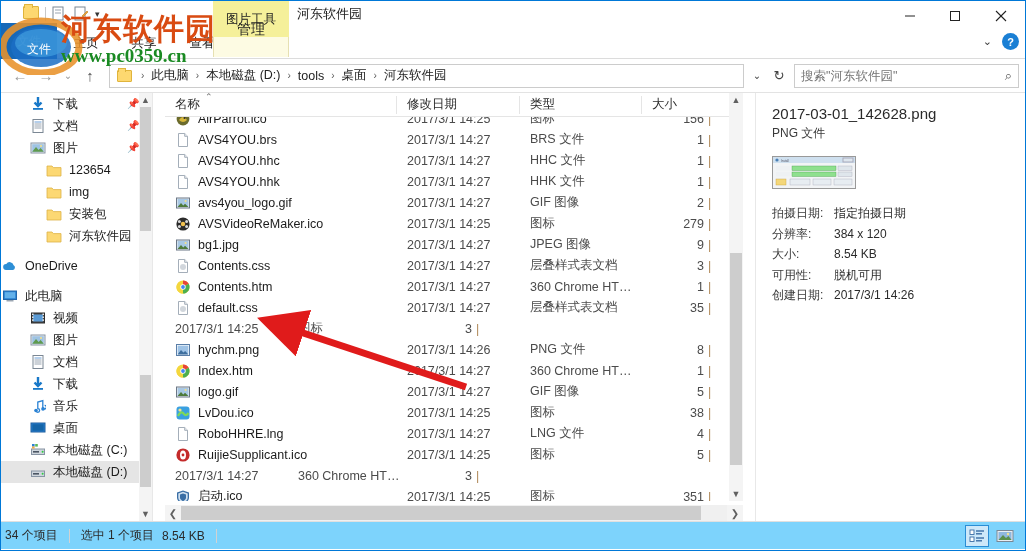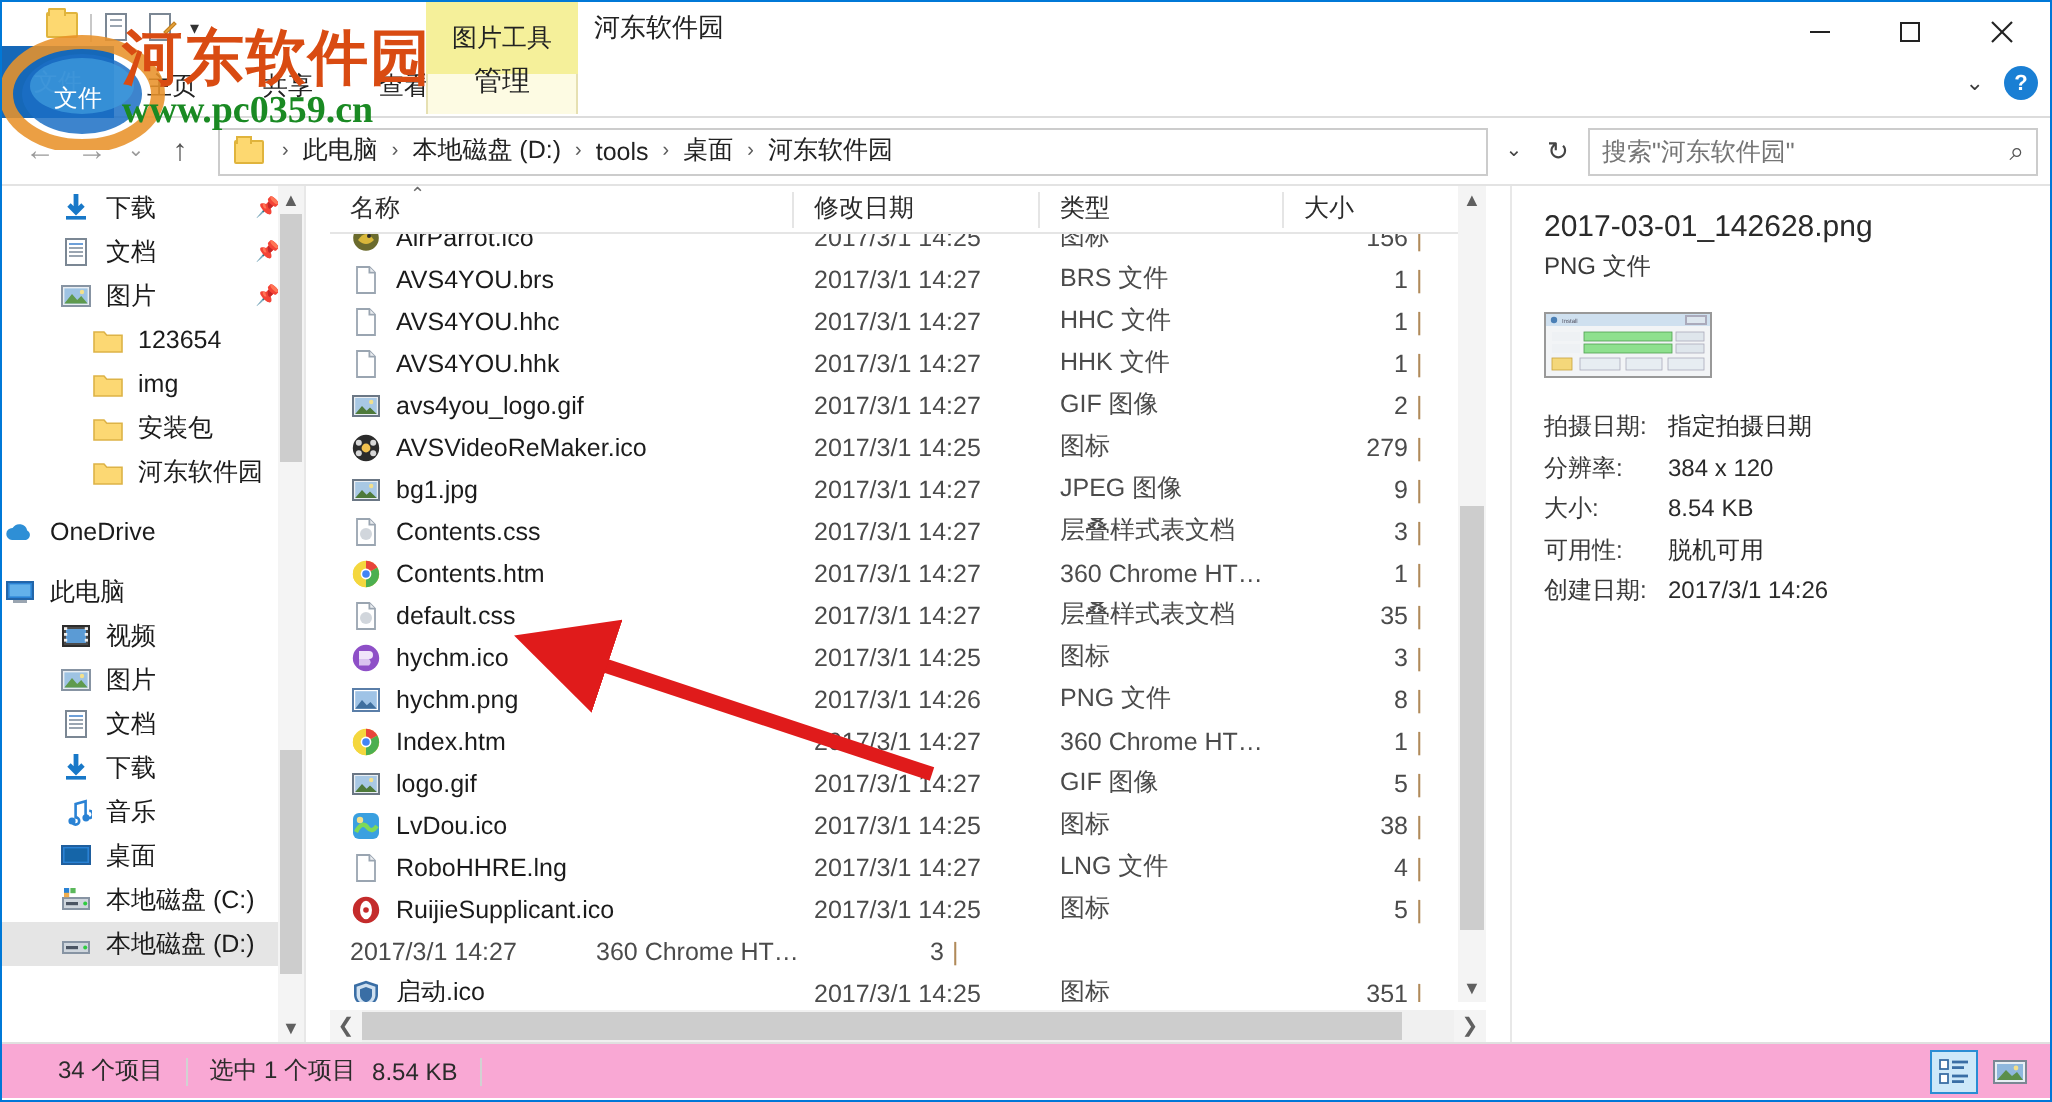--- a/index.html
+++ b/index.html
@@ -60,21 +60,21 @@
   .ctx-group {
     position: absolute; left: 212px; top: 0;
     width: 76px; height: 58px;
   }
   .ctx-title {
     height: 36px; background: #f5f09a; color: #222;
     font-size: 12.5px; display: flex; align-items: center; justify-content: center;
   }
   .ctx-tab {
     height: 20px; background: #fdfbe3; color: #222; font-size: 14px;
-    display: flex; align-items: flex-end; justify-content: center; padding-bottom: 7px;
+    display: flex; align-items: flex-end; justify-content: center; padding-bottom: 18px;
     border-left: 1px solid #e6e0b2; border-right: 1px solid #e6e0b2;
   }
   .wintitle {
     position: absolute; left: 296px; top: 4px;
     font-size: 13px; color: #222;
   }
 
   .wincontrols {
     position: absolute; right: 0; top: 0;
     display: flex; height: 30px;
@@ -237,22 +237,22 @@
     width: 84px; height: 33px; border: 1px solid #999;
     background: #eef0f3; margin-bottom: 14px; overflow: hidden; position: relative;
   }
   .d-rows { }
   .d-row { display: flex; font-size: 12px; color: #2b2b2b; line-height: 20.5px; }
   .d-key { width: 62px; color: #3a3a3a; }
   .d-val { color: #2b2b2b; }
 
   
   .statusbar {
-    height: 28px; background: #f9a8d4; border-top: 1px solid #e0e0e0;
-    display: flex; align-items: center; padding-left: 28px; position: relative;
+    height: 28px; background: #7dd3fc; border-top: 1px solid #e0e0e0;
+    display: flex; align-items: center; padding-left: 4px; position: relative;
   }
   .st-text { font-size: 12px; color: #2b2b2b; }
   .st-sep { width: 1px; height: 14px; background: #d2d2d2; margin: 0 11px; }
   .viewbtns { position: absolute; right: 8px; top: 3px; display: flex; gap: 4px; }
   .vb {
     width: 24px; height: 22px; display: flex; align-items: center; justify-content: center;
     border: 1px solid transparent;
   }
   .vb.active { background: #cde8f9; border-color: #2a8dd4; }
 
@@ -709,28 +709,20 @@
                   <circle cx="8" cy="9" r="3" fill="#c9cfd6" opacity="0.85"></circle>
                 </svg></span>
               <span>default.css</span>
             </div>
             <div class="r-date">2017/3/1 14:27</div>
             <div class="r-type">层叠样式表文档</div>
             <div class="r-size">35</div>
             <div class="r-unit">|</div>
           </div>
           <div class="row">
-            <div class="r-name">
-              <span class="r-ico"><svg width="16" height="16" viewBox="0 0 16 16">
-                  <circle cx="8" cy="8" r="6.6" fill="#8e4fc7"></circle>
-                  <path d="M4.5 4.5 h5 a2 2 0 0 1 0 4 h-5 Z" fill="#f0e4fa"></path>
-                  <path d="M4.5 8.5 h5 a2 2 0 0 1 0 3.2 h-5 Z" fill="#d9c2ef"></path>
-                </svg></span>
-              <span>hychm.ico</span>
-            </div>
             <div class="r-date">2017/3/1 14:25</div>
             <div class="r-type">图标</div>
             <div class="r-size">3</div>
             <div class="r-unit">|</div>
           </div>
           <div class="row">
             <div class="r-name">
               <span class="r-ico"><svg width="16" height="16" viewBox="0 0 16 16">
                   <rect x="1.5" y="2.5" width="13" height="11" fill="#fff" stroke="#5a7ea8"></rect>
                   <rect x="2.6" y="3.6" width="10.8" height="8.8" fill="#9fc3e6"></rect>

